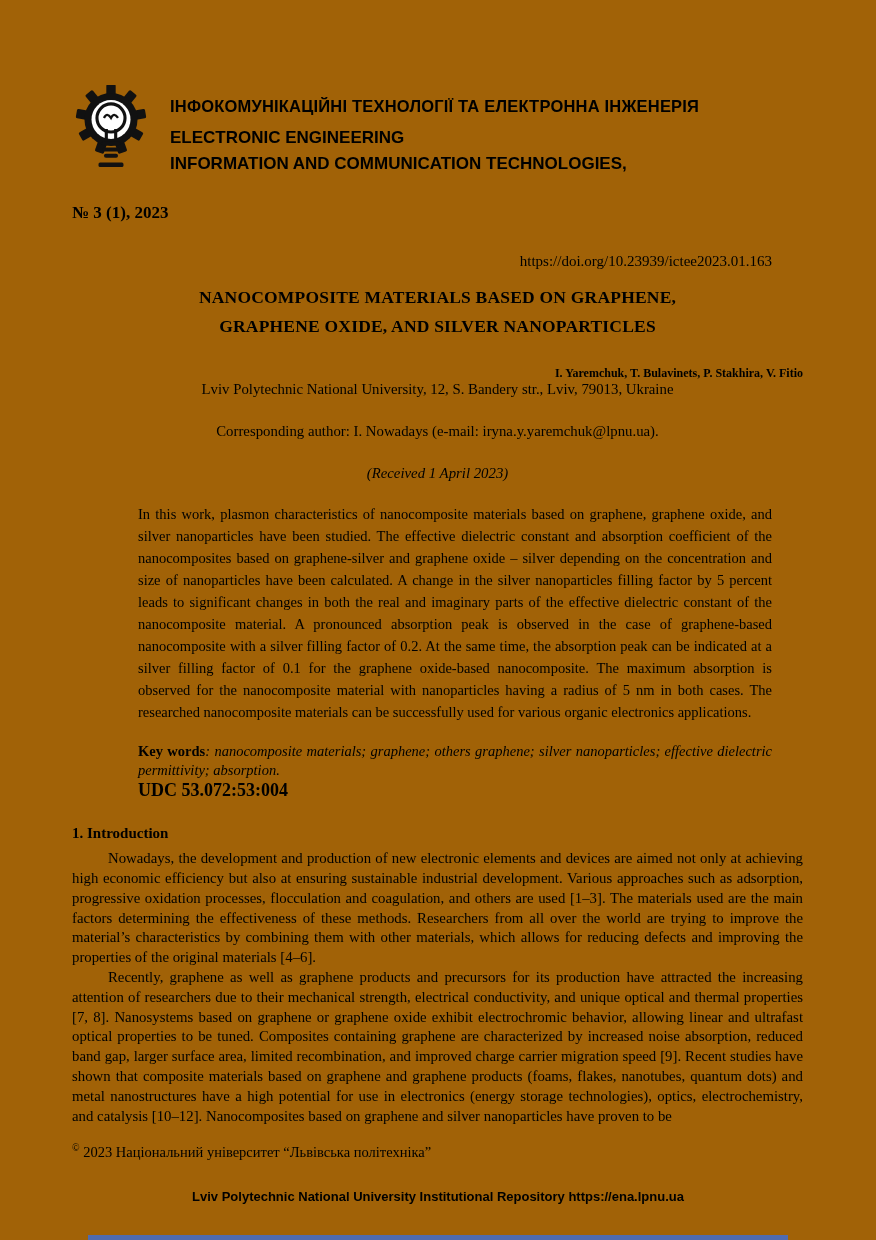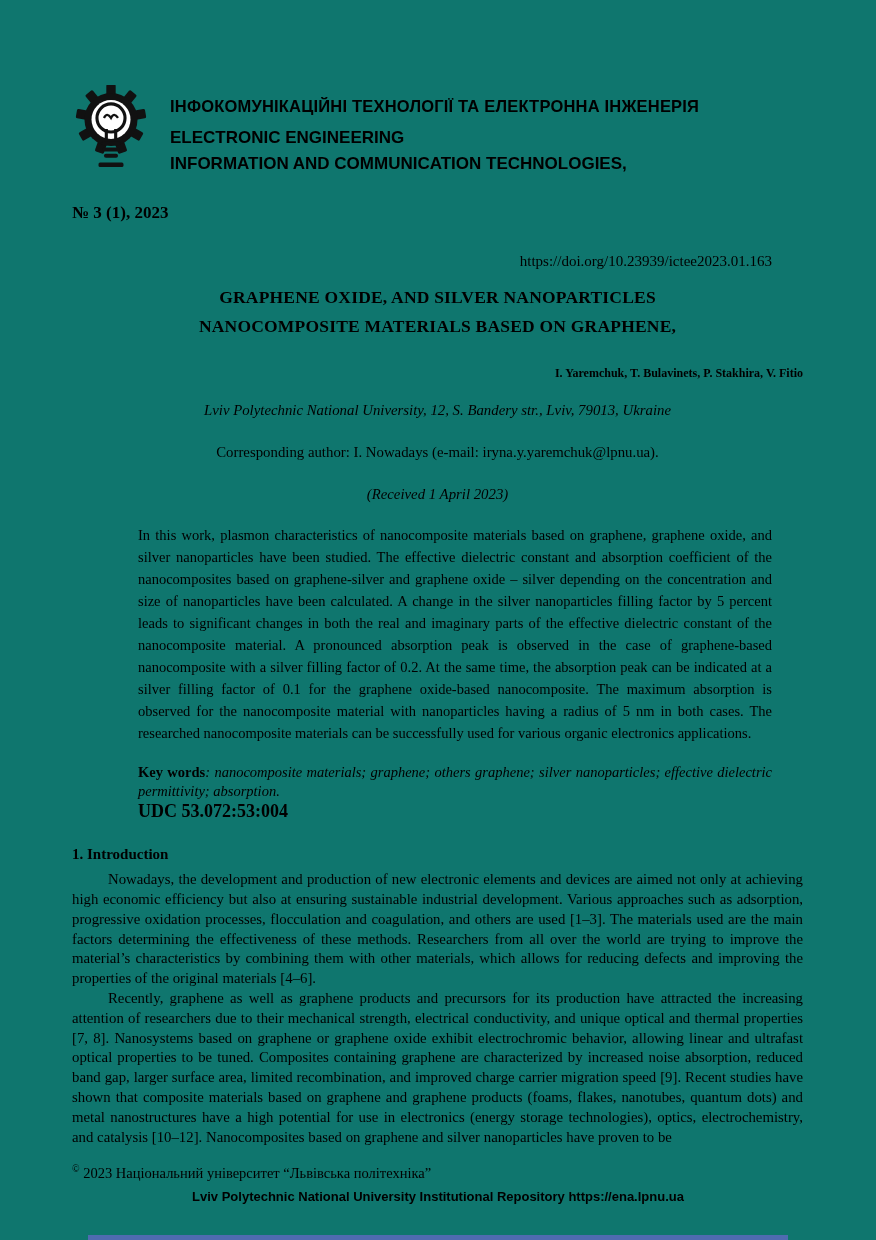--- a/index.html
+++ b/index.html
@@ -1,21 +1,21 @@
 <!DOCTYPE html>
 <html><head>
 <meta charset="utf-8">
 <style>
   * { margin:0; padding:0; box-sizing:border-box; }
   html,body { background:#ffffff; }
   .page {
     position:relative;
     width:876px; height:1240px;
     margin:0 auto;
-    background:#0f766e;
+    background:#a16207;
     color:#000;
     font-family:"Liberation Serif", serif;
     overflow:hidden;
   }
   .content { padding:85px 73px 0 72px; }
 
   .masthead { display:flex; align-items:flex-start; gap:20px; }
   .logo { width:78px; height:94px; flex:0 0 auto; }
   .journal-titles {
     font-family:"Liberation Sans", sans-serif;
@@ -28,21 +28,21 @@
   .issue { font-size:17px; font-weight:bold; margin-top:24px; }
 
   .doi { text-align:right; font-size:15px; margin-top:30px; padding-right:31px; }
 
   .title {
     text-align:center; font-weight:bold;
     font-size:17.5px; line-height:29px; margin-top:13px;
     letter-spacing:.2px;
   }
   .authors { text-align:right; font-weight:bold; font-size:12px; margin-top:25px; }
-  .affiliation { text-align:center; font-style:italic; font-size:14.8px; margin-top:21px; }
+  .affiliation { text-align:center; font-size:14.8px; }
   .corresponding { text-align:center; font-size:14.8px; margin-top:25px; }
   .received { text-align:center; font-style:italic; font-size:14.8px; margin-top:25px; }
 
   .abstract {
     margin:21px 31px 0 66px;
     text-align:justify;
     font-size:14.5px; line-height:22px;
   }
   .keywords {
     margin:19px 31px 0 66px;
@@ -113,22 +113,22 @@
         <div class="jt-en">ELECTRONIC ENGINEERING</div>
         <div class="jt-en">INFORMATION AND COMMUNICATION TECHNOLOGIES,</div>
       </div>
     </div>
 
     <div class="issue">№ 3 (1), 2023</div>
 
     <div class="doi">https://doi.org/10.23939/ictee2023.01.163</div>
 
     <div class="title">
+      <div>NANOCOMPOSITE MATERIALS BASED ON GRAPHENE,</div>
       <div>GRAPHENE OXIDE, AND SILVER NANOPARTICLES</div>
-      <div>NANOCOMPOSITE MATERIALS BASED ON GRAPHENE,</div>
     </div>
 
     <div class="authors">I. Yaremchuk, T. Bulavinets, P. Stakhira, V. Fitio</div>
 
     <div class="affiliation">Lviv Polytechnic National University, 12, S. Bandery str., Lviv, 79013, Ukraine</div>
 
     <div class="corresponding">Corresponding author: I. Nowadays (e-mail: iryna.y.yaremchuk@lpnu.ua).</div>
 
     <div class="received">(Received 1 April 2023)</div>
 

